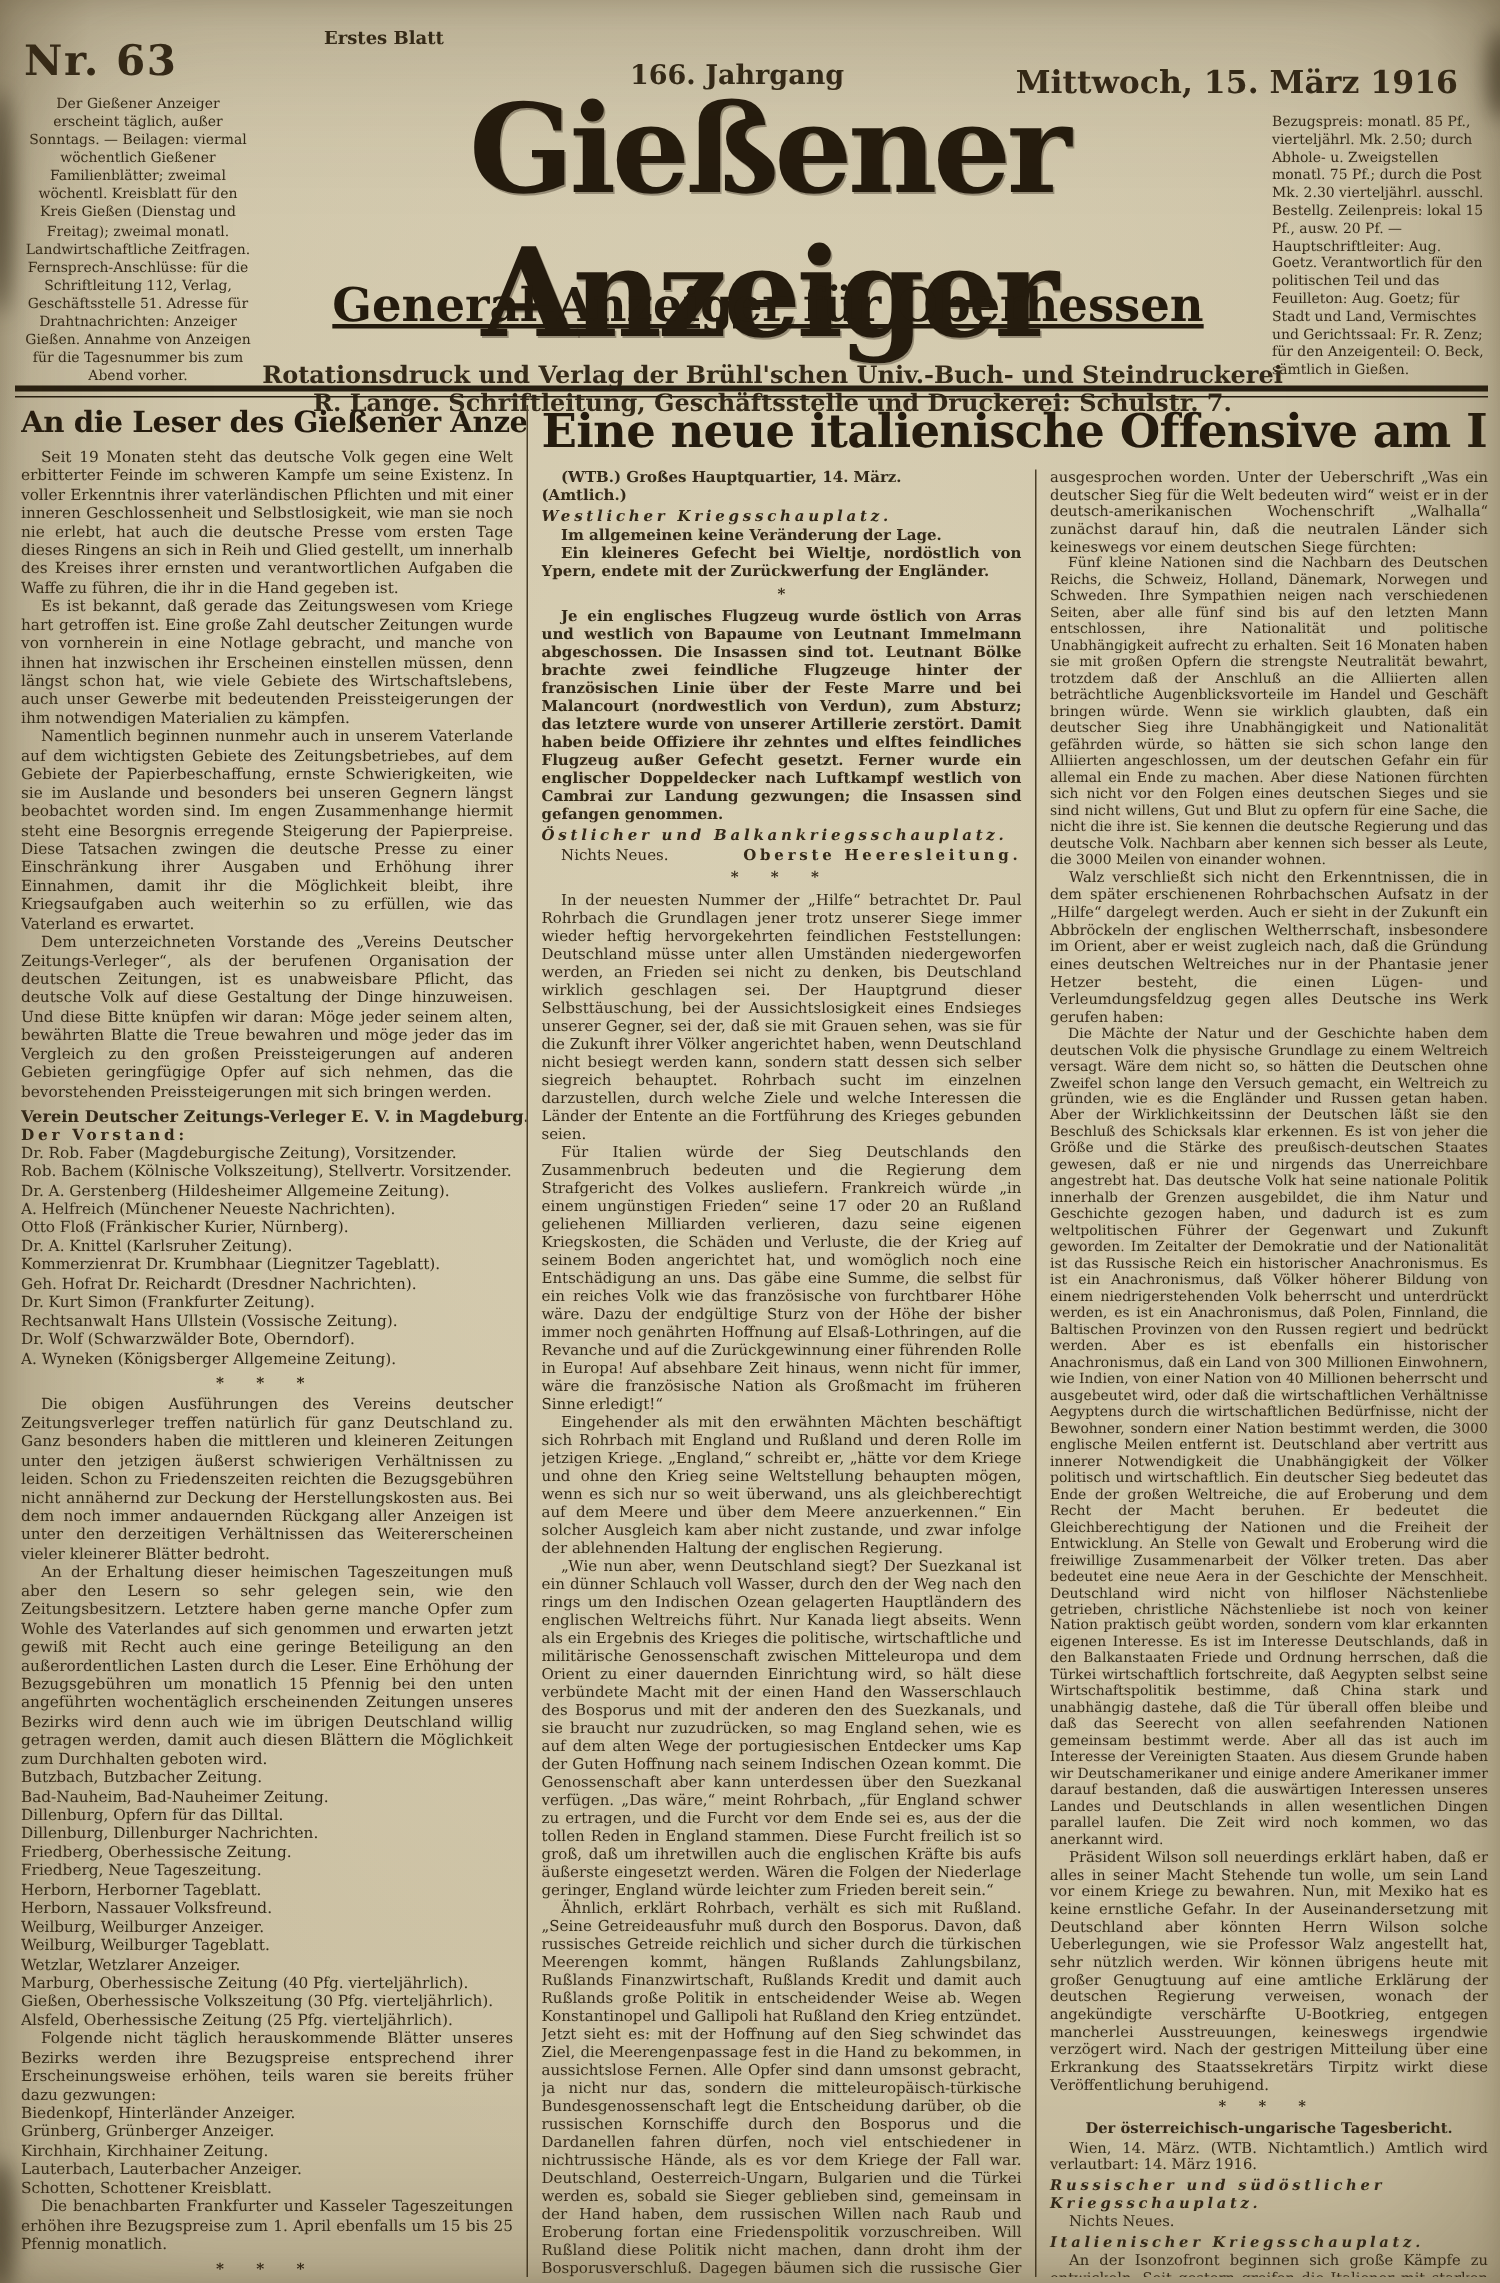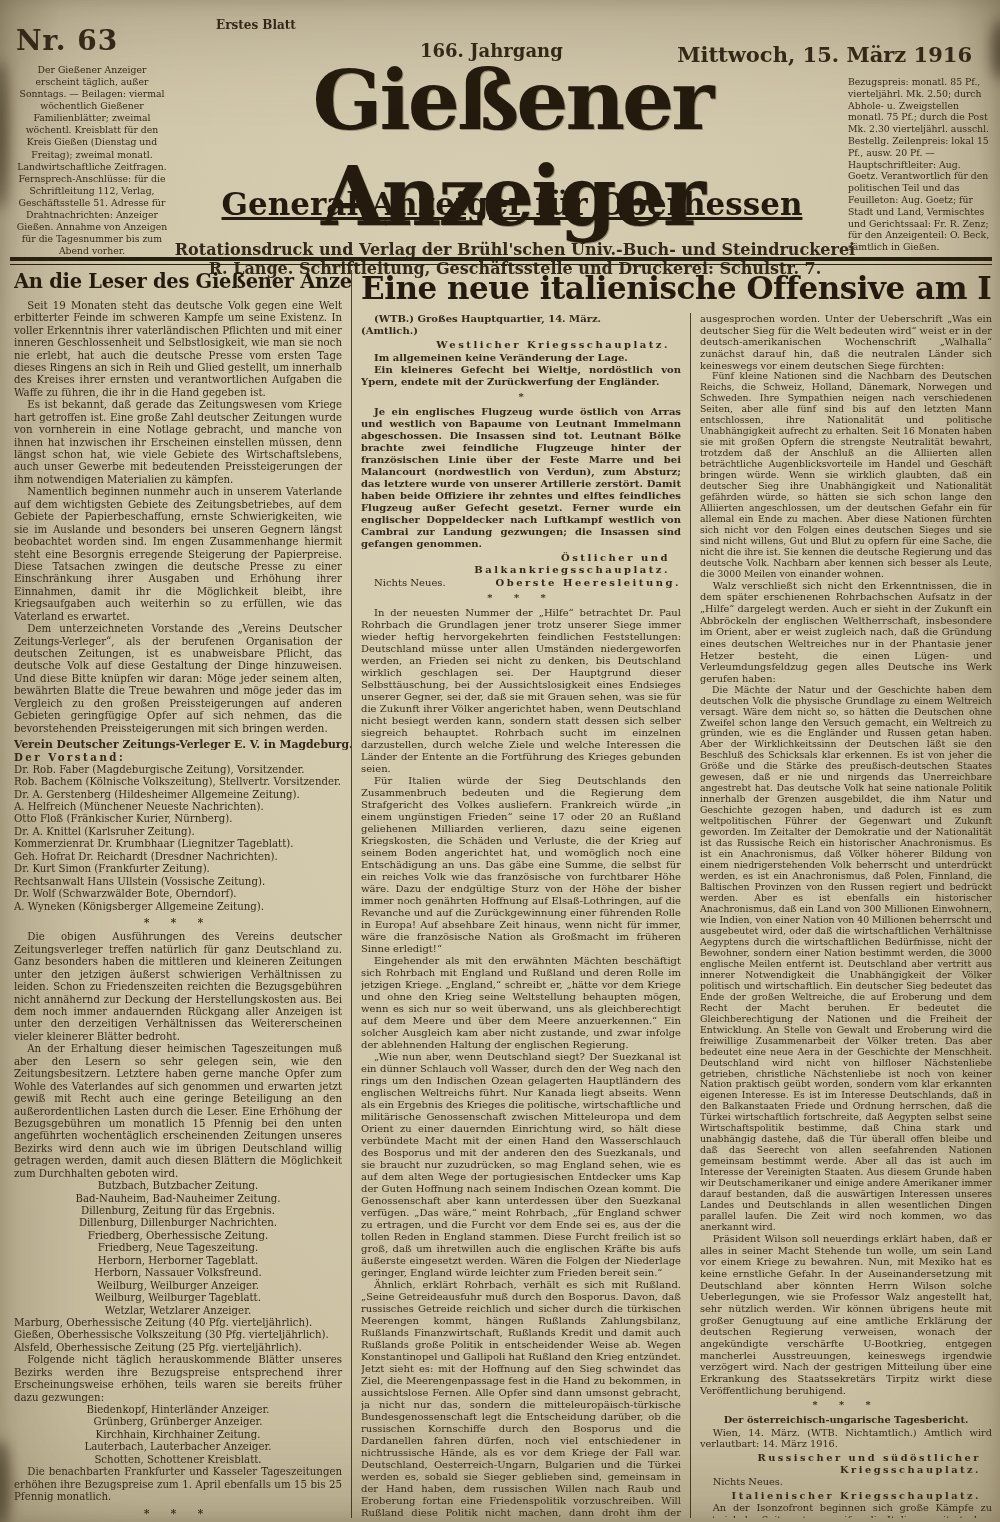--- a/index.html
+++ b/index.html
@@ -43,26 +43,26 @@
   p{margin:0;text-indent:1.3em;}
   .noindent{text-indent:0;}
   .center{text-align:left;text-indent:0;}
   .bold{font-weight:bold;}
   .spaced{letter-spacing:2.5px;}
   .sep{text-align:center;font-weight:bold;letter-spacing:9px;text-indent:0;margin:3px 0;}
   .art-title{font-size:19.5px;font-weight:bold;letter-spacing:-0.3px;white-space:nowrap;
              margin:0 0 6px 0;color:#241b0e;text-align:left;}
   .board-h{font-weight:bold;font-size:10.8px;text-indent:0;margin-top:3px;white-space:nowrap;}
   .member{text-indent:0;text-align:left;}
-  .list-item{text-align:center;text-indent:0;}
+  .list-item{text-indent:0;}
   .town-left{text-align:left;text-indent:0;}
   .small{font-size:9.3px;line-height:1.18;}
   .split{display:flex;justify-content:space-between;text-indent:0;}
   .split .l{text-indent:1.3em;}
-  .head-c{text-align:right;font-weight:bold;letter-spacing:2.5px;text-indent:0;margin:2px 11px 1px;}
+  .head-c{text-align:left;font-weight:bold;letter-spacing:2.5px;text-indent:0;margin:2px 0 1px;font-style:italic;}
   .head-cb{text-align:center;font-weight:bold;text-indent:0;margin:2px 0 1px;}
 </style>
 </head>
 <body>
 
 <div class="page">
   <div class="smudge" style="left:-8px;top:60px;width:16px;height:150px;"></div>
   <div class="smudge" style="left:-10px;top:1440px;width:20px;height:90px;"></div>
   <div class="smudge" style="right:-10px;top:20px;width:18px;height:60px;"></div>
 
@@ -100,21 +100,21 @@
         <div class="member">Rechtsanwalt Hans Ullstein (Vossische Zeitung).</div>
         <div class="member">Dr. Wolf (Schwarzwälder Bote, Oberndorf).</div>
         <div class="member">A. Wyneken (Königsberger Allgemeine Zeitung).</div>
       </div>
       <div class="sep">*  *  *</div>
       <p>Die obigen Ausführungen des Vereins deutscher Zeitungsverleger treffen natürlich für ganz Deutschland zu. Ganz besonders haben die mittleren und kleineren Zeitungen unter den jetzigen äußerst schwierigen Verhältnissen zu leiden. Schon zu Friedenszeiten reichten die Bezugsgebühren nicht annähernd zur Deckung der Herstellungskosten aus. Bei dem noch immer andauernden Rückgang aller Anzeigen ist unter den derzeitigen Verhältnissen das Weitererscheinen vieler kleinerer Blätter bedroht.</p>
       <p>An der Erhaltung dieser heimischen Tageszeitungen muß aber den Lesern so sehr gelegen sein, wie den Zeitungsbesitzern. Letztere haben gerne manche Opfer zum Wohle des Vaterlandes auf sich genommen und erwarten jetzt gewiß mit Recht auch eine geringe Beteiligung an den außerordentlichen Lasten durch die Leser. Eine Erhöhung der Bezugsgebühren um monatlich 15 Pfennig bei den unten angeführten wochentäglich erscheinenden Zeitungen unseres Bezirks wird denn auch wie im übrigen Deutschland willig getragen werden, damit auch diesen Blättern die Möglichkeit zum Durchhalten geboten wird.</p>
       <div>
         <div class="list-item">Butzbach, Butzbacher Zeitung.</div>
         <div class="list-item">Bad-Nauheim, Bad-Nauheimer Zeitung.</div>
-        <div class="list-item">Dillenburg, Zeitung für das Ergebnis.</div>
+        <div class="list-item">Dillenburg, Opfern für das Dilltal.</div>
         <div class="list-item">Dillenburg, Dillenburger Nachrichten.</div>
         <div class="list-item">Friedberg, Oberhessische Zeitung.</div>
         <div class="list-item">Friedberg, Neue Tageszeitung.</div>
         <div class="list-item">Herborn, Herborner Tageblatt.</div>
         <div class="list-item">Herborn, Nassauer Volksfreund.</div>
         <div class="list-item">Weilburg, Weilburger Anzeiger.</div>
         <div class="list-item">Weilburg, Weilburger Tageblatt.</div>
         <div class="list-item">Wetzlar, Wetzlarer Anzeiger.</div>
       </div>
       <div>

